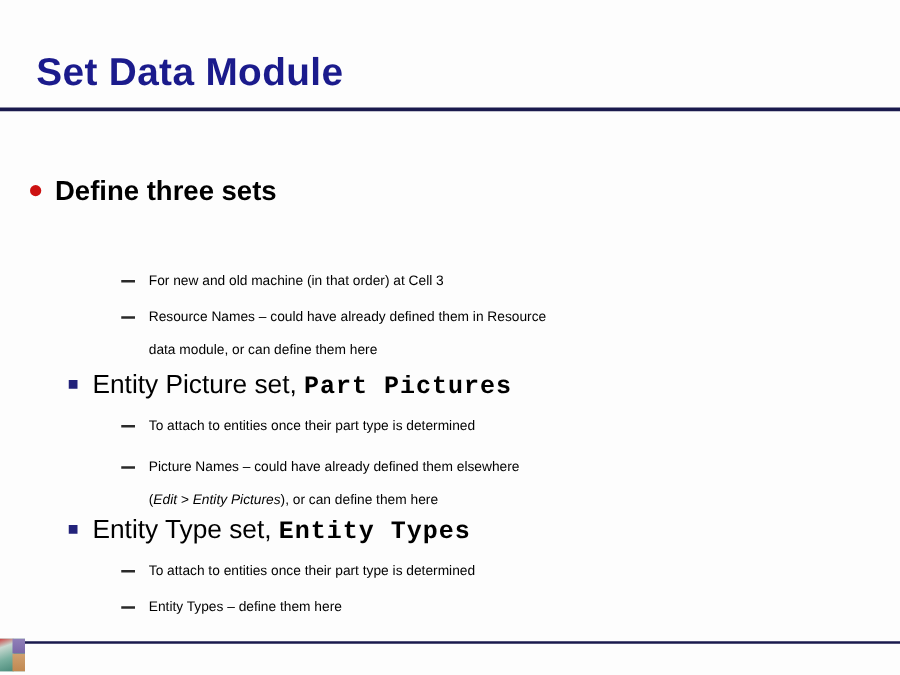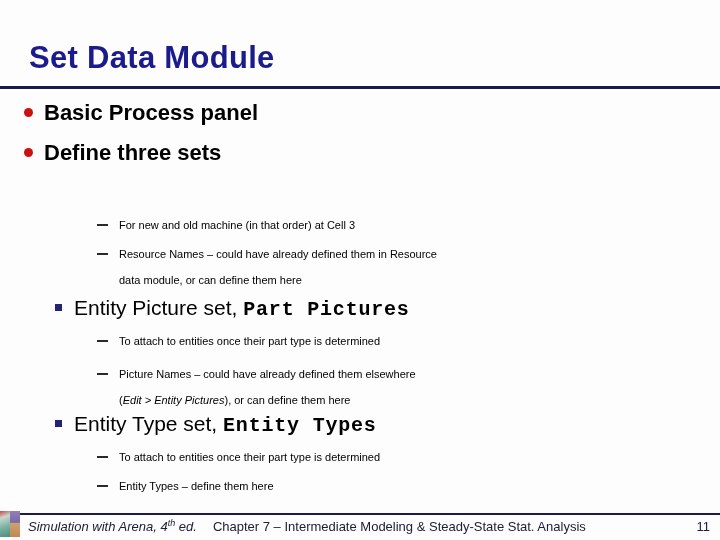--- a/index.html
+++ b/index.html
@@ -66,24 +66,20 @@
   .page-number{margin-left:auto;}
 </style>
 </head>
 <body>
 
 <div class="slide">
 
   <h1 class="title">Set Data Module</h1>
   <div class="title-rule"></div>
 
-  <div class="row l1" style="top:100px">
-    <span class="dot"></span>
-    <span class="txt">Basic Process panel</span>
-  </div>
   <div class="row l1" style="top:140px">
     <span class="dot"></span>
     <span class="txt">Define three sets</span>
   </div>
 
   <div class="row l3" style="top:212px">
     <span class="dash"></span>
     <span class="txt">For new and old machine (in that order) at Cell 3</span>
   </div>
   <div class="row l2" style="top:295px">
@@ -114,19 +110,14 @@
     <span class="dash"></span>
     <span class="txt">To attach to entities once their part type is determined</span>
   </div>
   <div class="row l3" style="top:473px">
     <span class="dash"></span>
     <span class="txt">Entity Types – define them here</span>
   </div>
 
   <div class="footer-rule"></div>
   <div class="logo"></div>
-  <div class="footer">
-    <span class="book"><span>Simulation with Arena, 4</span><sup>th</sup><span> ed.</span></span>
-    <span class="chapter">Chapter 7 – Intermediate Modeling &amp; Steady-State Stat. Analysis</span>
-    <span class="page-number">11</span>
-  </div>
 
 </div>
 
 </body></html>

